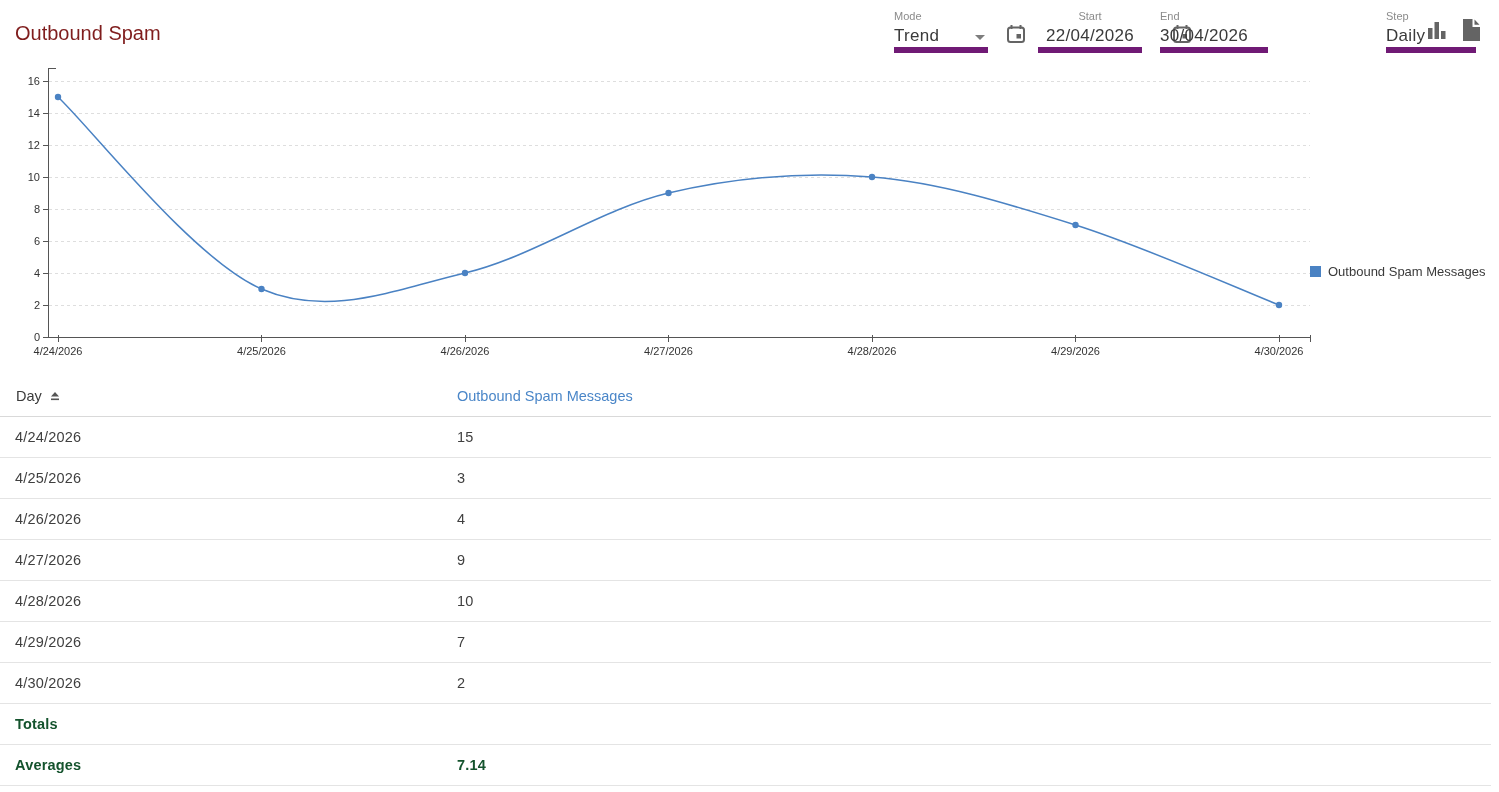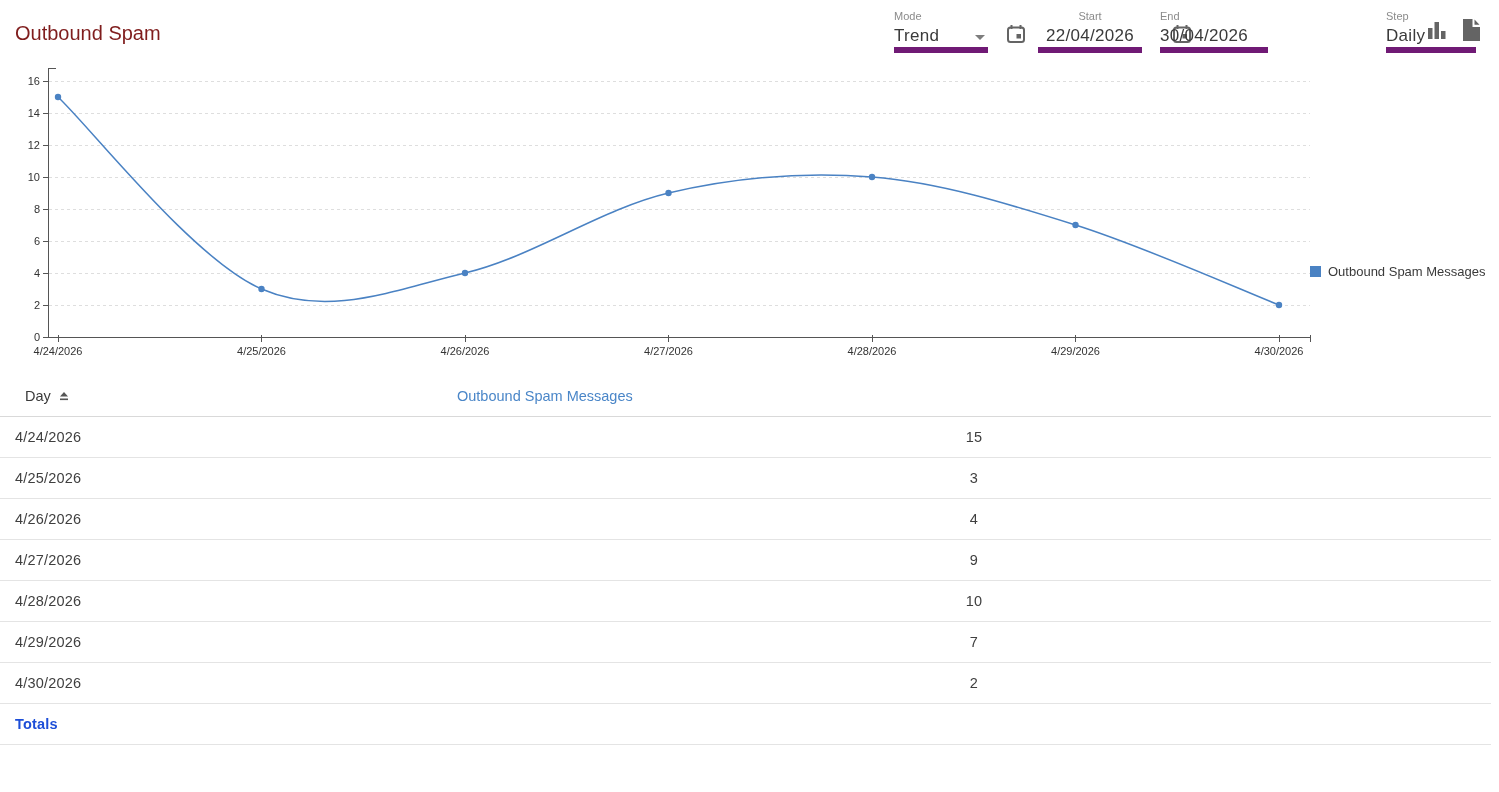--- a/index.html
+++ b/index.html
@@ -28,29 +28,29 @@
   
   #chart-wrap { position:absolute; left:0; top:60px; width:1499px; height:310px; }
   #chart-svg { position:absolute; left:0; top:0; }
   .legend { position:absolute; left:1310px; top:204px; display:flex; align-items:center; }
   .legend-swatch { width:11px; height:11px; background:#4a82c3; flex:0 0 auto; }
   .legend-label { font-size:13px; color:#3a3a3a; margin-left:7px; white-space:nowrap; }
 
   
   #table-wrap { position:absolute; left:0; top:375px; width:1491px; }
   .t-header { display:flex; height:42px; align-items:center; border-bottom:1px solid #d9d9d9; }
-  .th1 { width:457px; padding-left:25px; font-size:14.5px; color:#3a3a3a;
+  .th1 { width:457px; padding-left:16px; font-size:14.5px; color:#3a3a3a;
          display:flex; align-items:center; cursor:pointer; }
   .sort-icon { margin-left:8px; margin-top:2px; display:inline-block; line-height:0; }
   .th2 { flex:1; font-size:14.5px; color:#4a86c8; cursor:pointer; }
   .t-row { display:flex; height:41px; align-items:center; border-bottom:1px solid #e4e4e4;
            font-size:14.5px; color:#3f3f3f; letter-spacing:0.2px; }
   .t-row .c1 { width:457px; padding-left:15px; }
-  .t-row .c2 { flex:1;text-align:center; }
-  .t-row.bold { font-weight:bold; color:#1d4ed8; }
+  .t-row .c2 { flex:1; }
+  .t-row.bold { font-weight:bold; color:#14532d; }
 </style>
 </head>
 <body>
 
 <div class="page-title">Outbound Spam</div>
 
 <div class="field field-mode">
   <div class="field-label">Mode</div>
   <div class="field-value">Trend</div>
   <span class="dd-arrow"></span>
@@ -204,14 +204,18 @@
         <div class="c1">4/29/2026</div>
         <div class="c2">7</div>
       </div>
       <div class="t-row">
         <div class="c1">4/30/2026</div>
         <div class="c2">2</div>
       </div>
       <div class="t-row bold">
         <div class="c1">Totals</div>
       </div>
+      <div class="t-row bold">
+        <div class="c1">Averages</div>
+        <div class="c2">7.14</div>
+      </div>
     </div>
 </div>
 
 </body></html>

